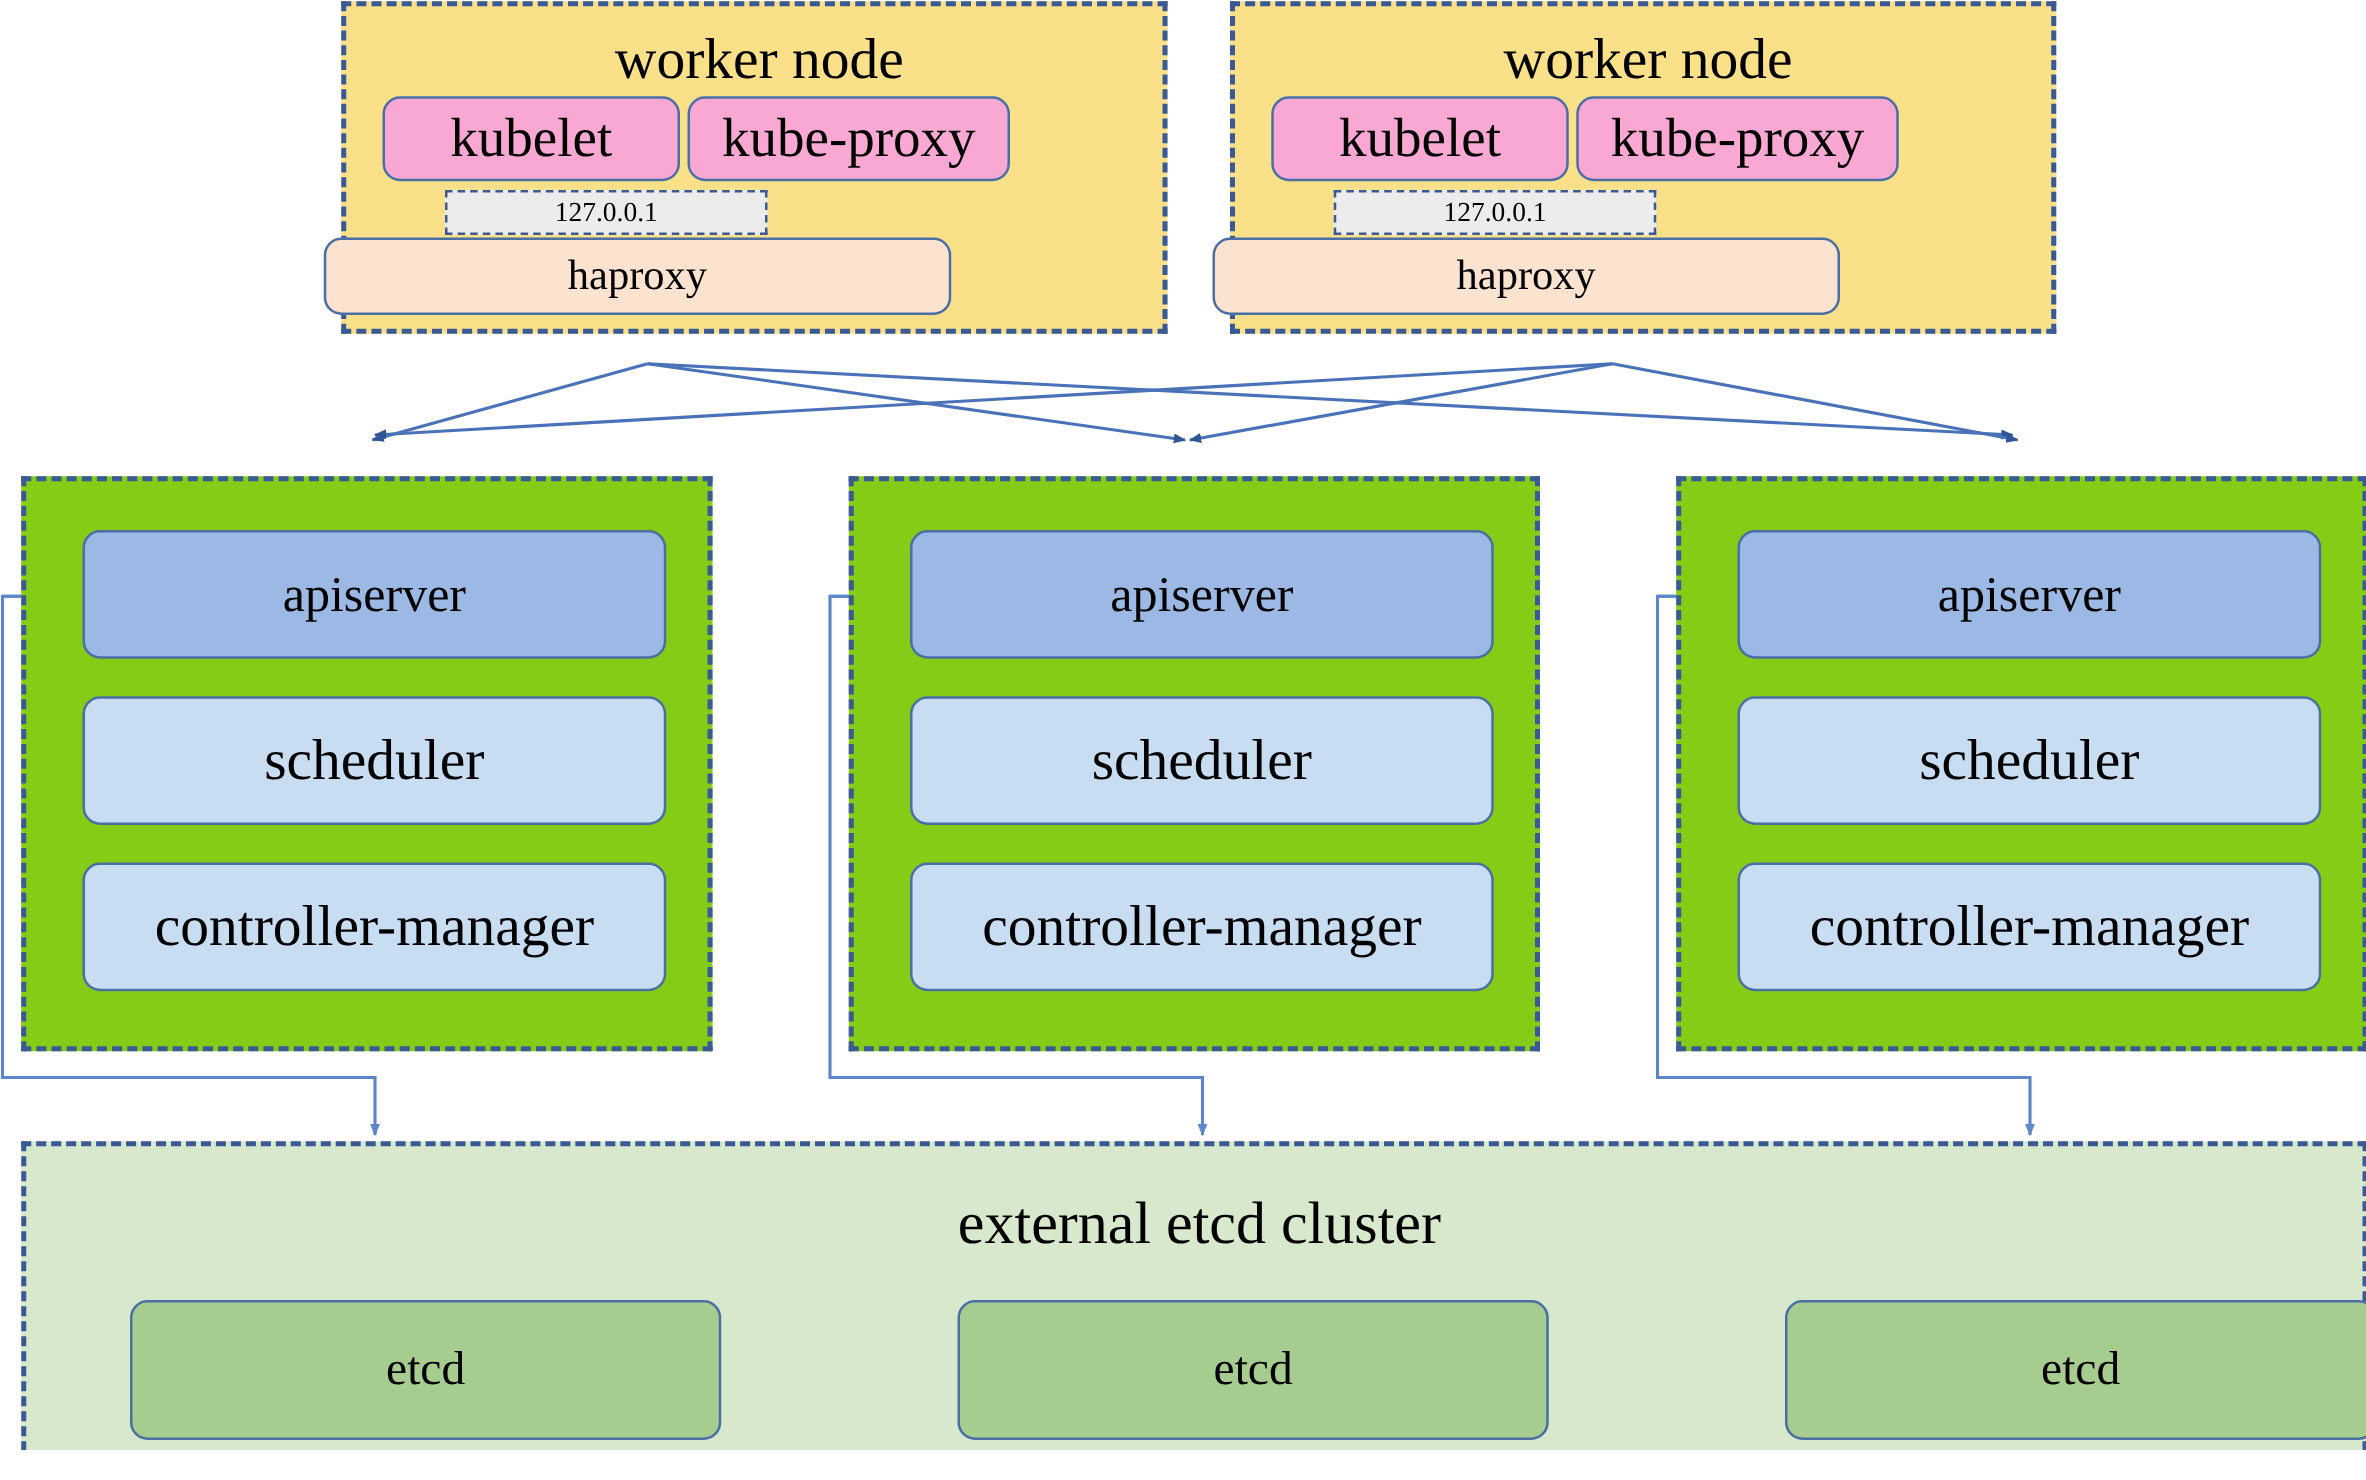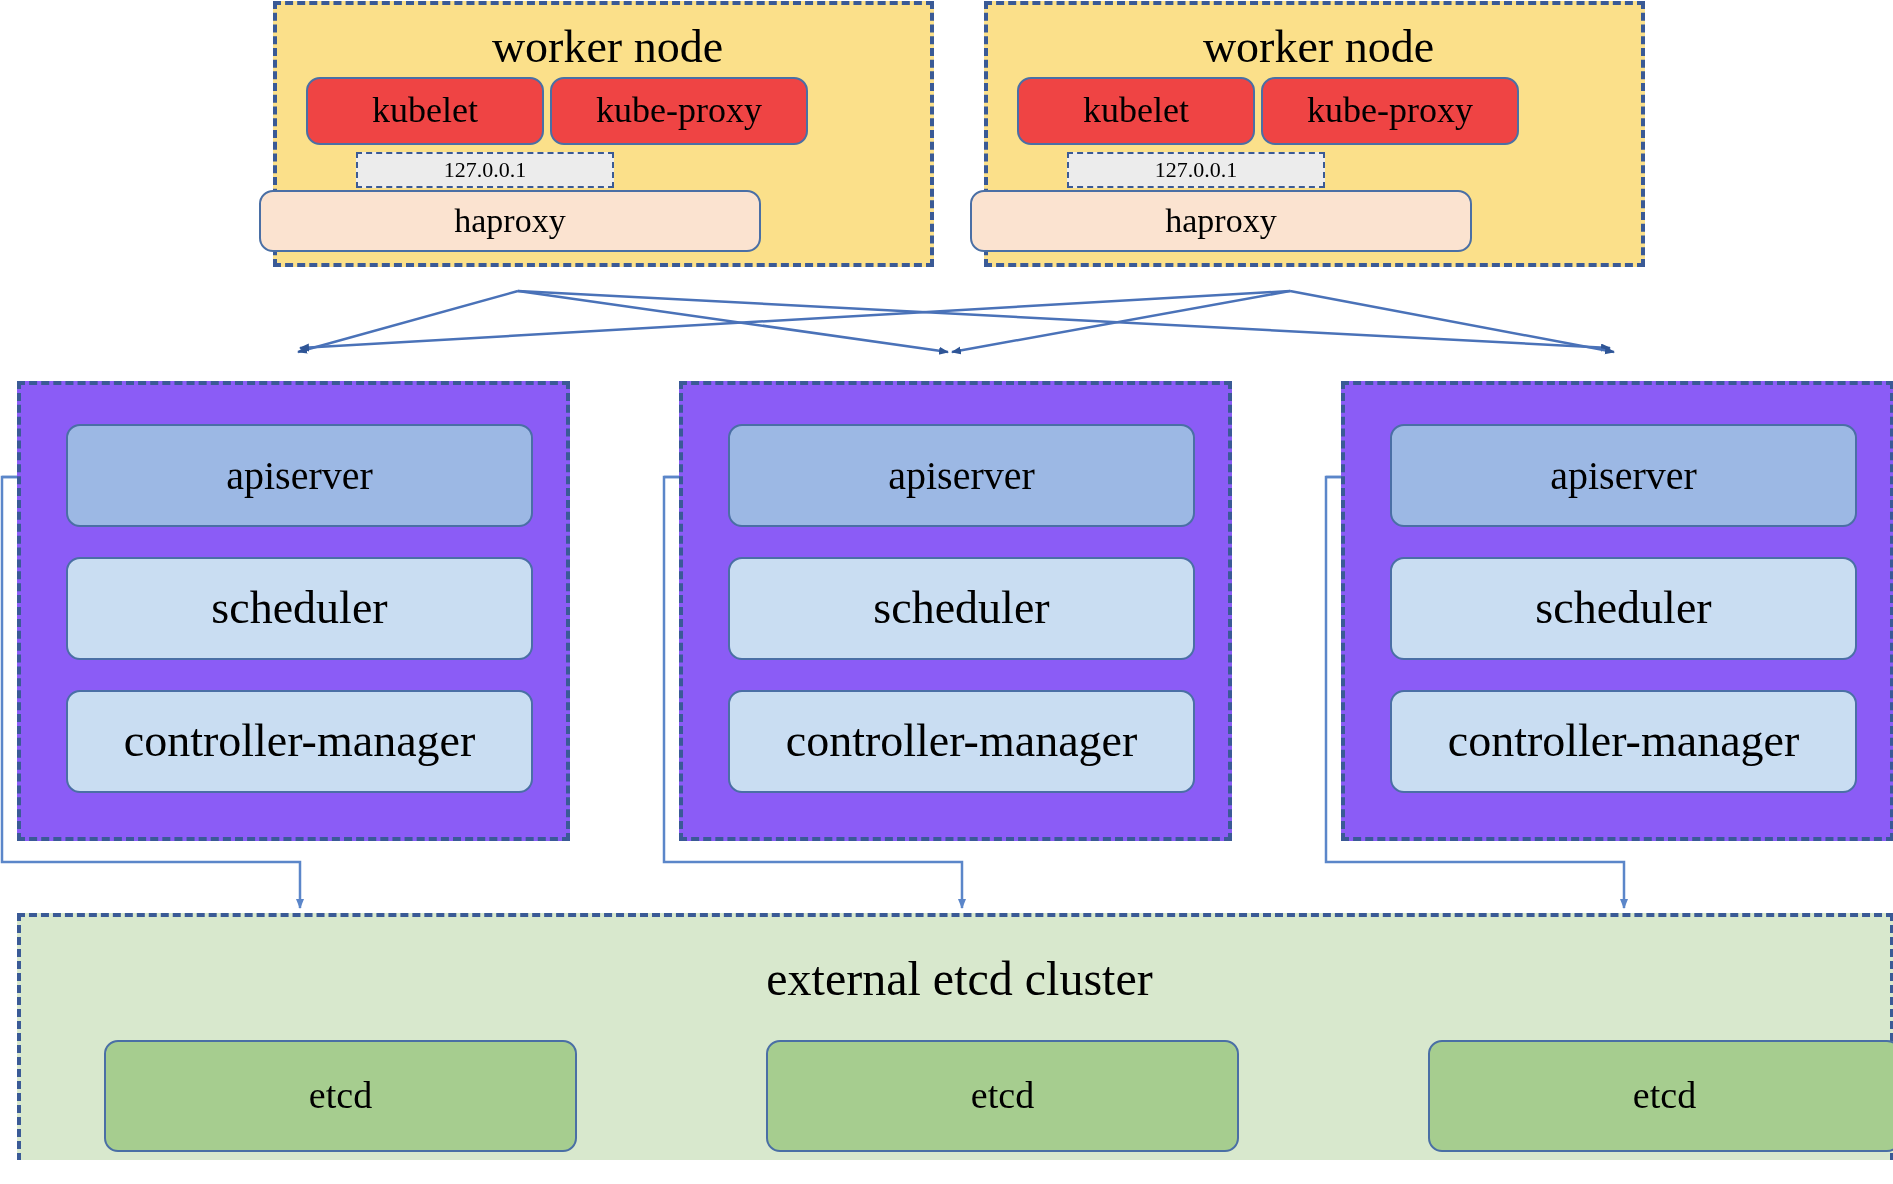--- a/index.html
+++ b/index.html
@@ -47,42 +47,42 @@
 
   
   .worker-node {
     background: #fbe08a;
     border-color: #3a5a96;
   }
   .worker-title {
     font-size: 46px;
   }
   .kubelet-box, .kubeproxy-box {
-    background: #ef4444;
-    font-size: 36px;
+    background: #f9a8d4;
+    font-size: 44px;
   }
   .loopback-box {
     position: absolute;
     box-sizing: border-box;
     background: #ececec;
     border: 2px dashed #3a5a96;
     display: flex;
     align-items: center;
     justify-content: center;
     font-size: 22px;
     color: #000;
   }
   .haproxy-box {
     background: #fbe3d0;
     font-size: 34px;
   }
 
   
   .control-plane {
-    background: #8b5cf6;
+    background: #84cc16;
     border-color: #3a5a96;
   }
   .apiserver-box {
     background: #9cb8e4;
     font-size: 40px;
   }
   .scheduler-box, .cm-box {
     background: #c9ddf2;
     font-size: 46px;
   }

